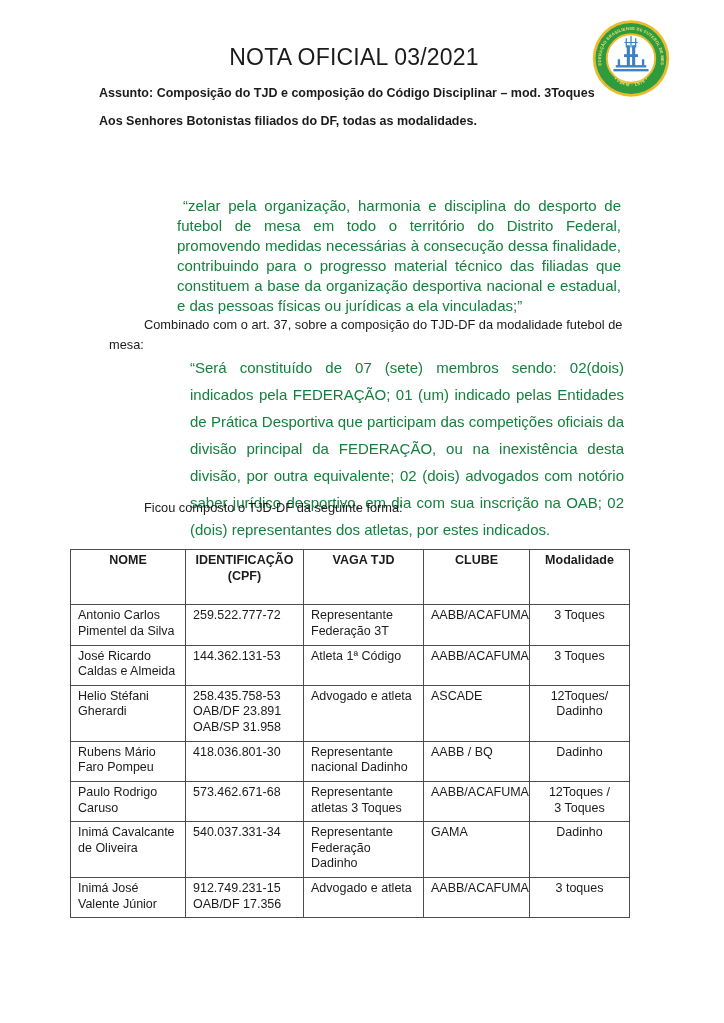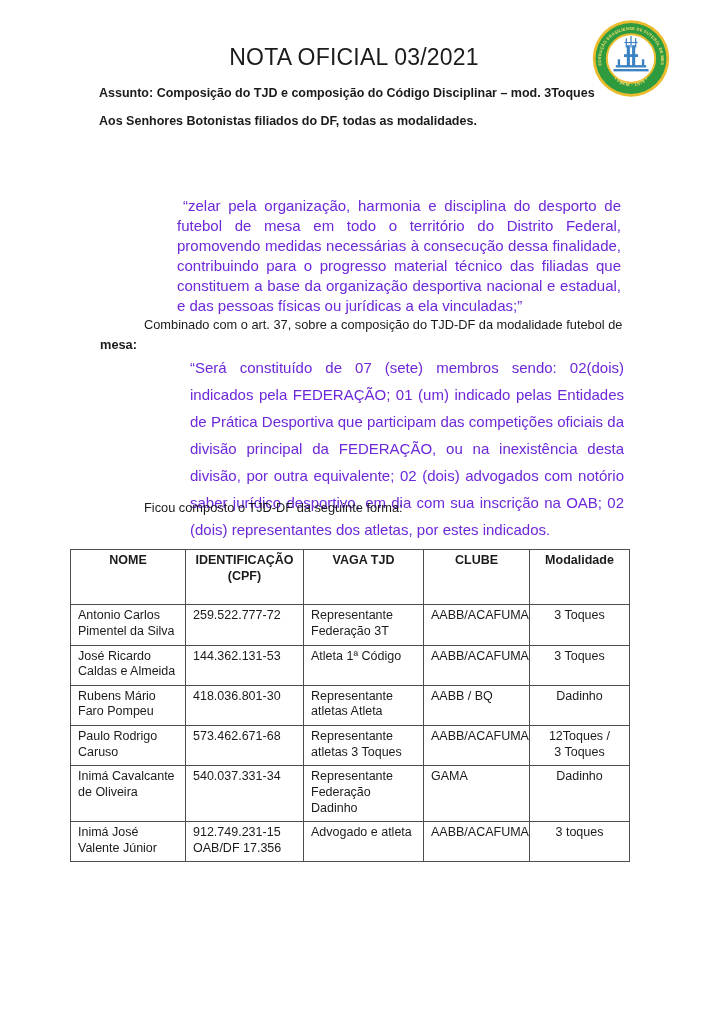--- a/index.html
+++ b/index.html
@@ -23,27 +23,27 @@
   }
   .logo { left: 592px; top: 19px; width: 78px; height: 79px; }
 
   .subject { left: 99px; font-size: 12.5px; font-weight: 700; }
   .subject1 { top: 86px; }
   .subject2 { top: 114px; }
 
   .bodyline { font-size: 12.8px; }
   .intro     { left: 144px; top: 166px; }
   .combinado1{ left: 144px; top: 317px; }
-  .combinado2{ left: 100px;  top: 337px; font-weight: bold; }
+  .combinado2{ left: 109px;  top: 337px; }
   .ficou     { left: 144px; top: 500px; }
 
   .quote {
     font-size: 15px;
     text-align: justify;
-    color: #6d28d9;
+    color: #15803d;
   }
   .quote1 { left: 177px; top: 196px; width: 444px; line-height: 20px; text-indent: 6px; }
   .quote2 { left: 190px; top: 354px; width: 434px; line-height: 27px; }
 
   table.tjd {
     position: absolute;
     left: 70px; top: 549px;
     width: 559px;
     border-collapse: collapse;
     table-layout: fixed;
@@ -140,23 +140,33 @@
         <td class="center">3 Toques</td>
       </tr>
       <tr>
         <td>José Ricardo Caldas e Almeida</td>
         <td>144.362.131-53</td>
         <td>Atleta 1ª Código</td>
         <td>AABB/ACAFUMA</td>
         <td class="center">3 Toques</td>
       </tr>
       <tr>
+        <td>Helio Stéfani Gherardi</td>
+        <td>258.435.758-53
+OAB/DF 23.891
+OAB/SP 31.958</td>
+        <td>Advogado e atleta</td>
+        <td>ASCADE</td>
+        <td class="center">12Toques/
+Dadinho</td>
+      </tr>
+      <tr>
         <td>Rubens Mário Faro Pompeu</td>
         <td>418.036.801-30</td>
-        <td>Representante atletas Atleta</td>
+        <td>Representante nacional Dadinho</td>
         <td>AABB / BQ</td>
         <td class="center">Dadinho</td>
       </tr>
       <tr>
         <td>Paulo Rodrigo Caruso</td>
         <td>573.462.671-68</td>
         <td>Representante atletas 3 Toques</td>
         <td>AABB/ACAFUMA</td>
         <td class="center">12Toques /
 3 Toques</td>

